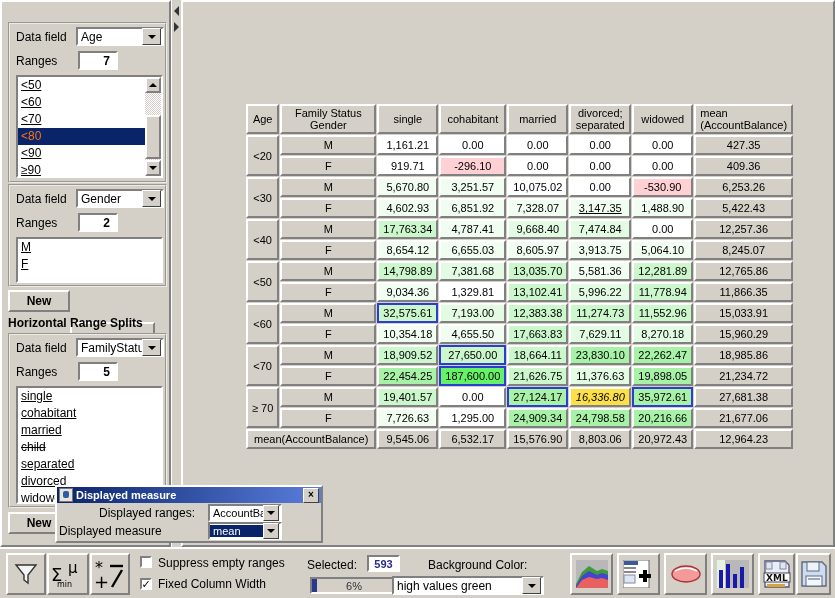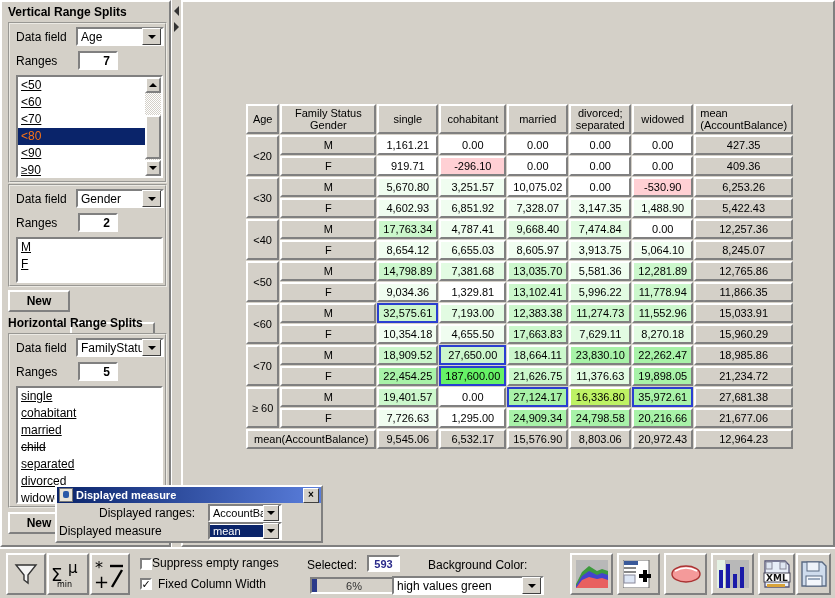--- a/index.html
+++ b/index.html
@@ -110,21 +110,20 @@
       box-sizing:border-box;display:flex;align-items:center;justify-content:center;
       font-size:11px;font-weight:bold;color:#2a2a8a;}
 </style>
 </head>
 <body>
 
 <div id="app">
 
   <div id="leftpane">
 
-    <div class="panel-title" style="position:absolute;left:2px;top:2px;">Vertical Range Splits</div>
 
     <div class="splitbox" style="left:6px;top:20px;width:159px;height:161px;">
       <span class="lbl" style="position:absolute;left:6px;top:6px;">Data field</span>
       <div class="combo" style="position:absolute;left:66px;top:3px;width:88px;">
         <span class="val">Age</span>
         <span class="arrowbox">
             <i class="tri-down"></i>
           </span>
       </div>
 
@@ -277,21 +276,21 @@
             <td class="cell" style="background: #ffffff;">10,075.02</td>
             <td class="cell" style="background: rgb(255, 255, 255);">0.00</td>
             <td class="cell" style="background: rgb(255, 208, 212);">-530.90</td>
             <td class="mean">6,253.26</td>
           </tr>
           <tr>
             <td class="rowhdr">F</td>
             <td class="cell" style="background: rgb(240, 253, 240);">4,602.93</td>
             <td class="cell" style="background: rgb(240, 253, 240);">6,851.92</td>
             <td class="cell" style="background: rgb(240, 253, 240);">7,328.07</td>
-            <td class="cell" style="background: rgb(240, 253, 240);">3,147.35</td>
+            <td class="cell" style="background: rgb(240, 253, 240); text-decoration: underline;">3,147.35</td>
             <td class="cell" style="background: rgb(240, 253, 240);">1,488.90</td>
             <td class="mean">5,422.43</td>
           </tr>
           <tr>
             <td class="agehdr" rowspan="2">&lt;40</td>
             <td class="rowhdr">M</td>
             <td class="cell" style="background: rgb(204, 247, 204);">17,763.34</td>
             <td class="cell" style="background: rgb(240, 253, 240);">4,787.41</td>
             <td class="cell" style="background: rgb(226, 251, 226);">9,668.40</td>
             <td class="cell" style="background: rgb(226, 251, 226);">7,474.84</td>
@@ -358,26 +357,26 @@
           <tr>
             <td class="rowhdr">F</td>
             <td class="cell" style="background: rgb(168, 242, 168);">22,454.25</td>
             <td class="cell selcell" style="background: rgb(102, 242, 102);">187,600.00</td>
             <td class="cell" style="background: rgb(204, 247, 204);">21,626.75</td>
             <td class="cell" style="background: rgb(226, 251, 226);">11,376.63</td>
             <td class="cell" style="background: rgb(168, 242, 168);">19,898.05</td>
             <td class="mean">21,234.72</td>
           </tr>
           <tr>
-            <td class="agehdr" rowspan="2">≥ 60</td>
+            <td class="agehdr" rowspan="2">≥ 70</td>
             <td class="rowhdr">M</td>
             <td class="cell" style="background: rgb(204, 247, 204);">19,401.57</td>
             <td class="cell" style="background: rgb(255, 255, 255);">0.00</td>
             <td class="cell selcell" style="background: rgb(168, 242, 168);">27,124.17</td>
-            <td class="cell" style="background: #bef264;">16,336.80</td>
+            <td class="cell" style="background: #fde047; font-style: italic;">16,336.80</td>
             <td class="cell selcell" style="background: rgb(168, 242, 168);">35,972.61</td>
             <td class="mean">27,681.38</td>
           </tr>
           <tr>
             <td class="rowhdr">F</td>
             <td class="cell" style="background: rgb(240, 253, 240);">7,726.63</td>
             <td class="cell" style="background: rgb(255, 255, 255);">1,295.00</td>
             <td class="cell" style="background: rgb(168, 242, 168);">24,909.34</td>
             <td class="cell" style="background: rgb(168, 242, 168);">24,798.58</td>
             <td class="cell" style="background: rgb(168, 242, 168);">20,216.66</td>
@@ -440,21 +439,21 @@
 
     <div class="tbbtn" style="position:absolute;left:90px;top:4px;width:40px;height:42px;">
       <svg width="32" height="32" viewBox="0 0 32 32">
         <text x="1" y="15" font-family="DejaVu Sans" font-size="16" fill="#000">*</text>
         <line x1="16" y1="8" x2="29" y2="8" stroke="#000" stroke-width="2.4"></line>
         <text x="0" y="30" font-family="DejaVu Sans" font-size="18" fill="#000">+</text>
         <line x1="18" y1="29" x2="28" y2="12" stroke="#000" stroke-width="2.4"></line>
       </svg>
     </div>
 
-    <div style="position:absolute;left:140px;top:7px;display:flex;align-items:flex-end;">
+    <div style="position:absolute;left:140px;top:7px;display:flex;align-items:flex-start;gap:6px;">
       <span class="chk"></span>
       <span class="lbl">Suppress empty ranges</span>
     </div>
     <div style="position:absolute;left:140px;top:28px;display:flex;align-items:center;gap:6px;">
       <span class="chk">✓</span>
       <span class="lbl">Fixed Column Width</span>
     </div>
 
     <span class="lbl" style="position:absolute;left:307px;top:9px;">Selected:</span>
     <div class="selbox" style="position:absolute;left:367px;top:6px;width:33px;height:17px;">

